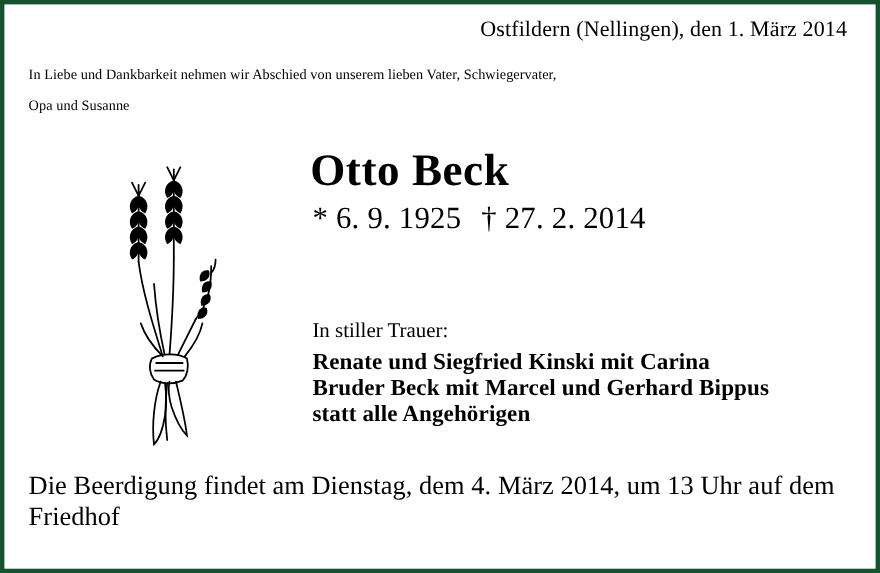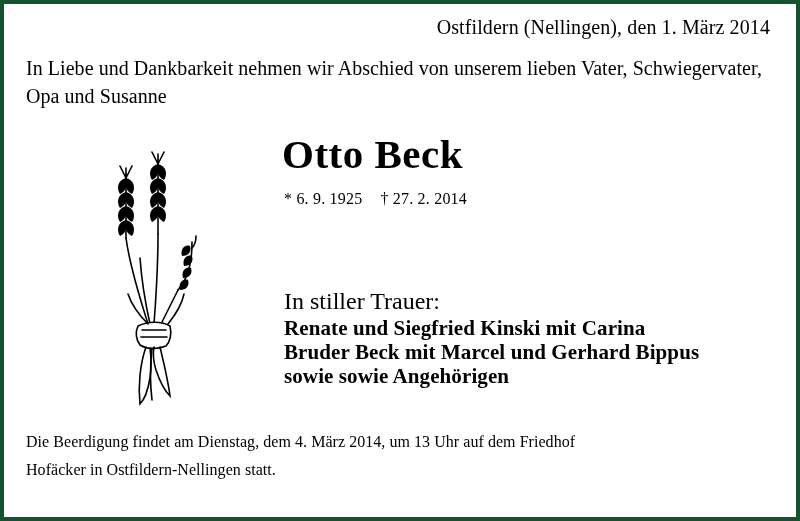--- a/index.html
+++ b/index.html
@@ -25,21 +25,21 @@
   }
   .place-date {
     text-align: right;
     font-size: 20px;
     line-height: 26px;
     padding-right: 4px;
     padding-top: 4px;
     letter-spacing: 0.1px;
   }
   .intro {
-    font-size: 20px;
+    font-size: 13px;
     line-height: 28px;
     margin-top: 14px;
     letter-spacing: 0.05px;
   }
   .middle {
     display: flex;
     flex-direction: row;
     align-items: flex-start;
     margin-top: 10px;
     height: 290px;
@@ -61,47 +61,47 @@
   }
   .deceased-name {
     font-size: 41px;
     font-weight: bold;
     letter-spacing: 0.5px;
     line-height: 48px;
     margin: 0;
     padding-left: 12px;
   }
   .dates {
-    font-size: 16px;
+    font-size: 28px;
     line-height: 26px;
     margin-top: 8px;
     padding-left: 14px;
     letter-spacing: 0.2px;
   }
   .dates .gap {
     display: inline-block;
     width: 18px;
   }
   .mourning {
     margin-top: 76px;
     padding-left: 14px;
   }
   .mourning-lead {
-    font-size: 24px;
+    font-size: 19px;
     line-height: 26px;
     margin-bottom: 2px;
   }
   .mourner {
     font-size: 21px;
     font-weight: bold;
     line-height: 24px;
     letter-spacing: 0.1px;
   }
   .closing {
-    font-size: 16px;
+    font-size: 24px;
     line-height: 28px;
     margin-top: 18px;
     letter-spacing: 0.05px;
   }
 </style>
 </head>
 <body>
 
 <div class="notice">
 
@@ -171,24 +171,23 @@
     <div class="center-col">
       <div class="deceased-name">Otto Beck</div>
       <div class="dates">
         <span>* 6. 9. 1925</span><span class="gap"></span><span>† 27. 2. 2014</span>
       </div>
 
       <div class="mourning">
         <div class="mourning-lead">In stiller Trauer:</div>
         <div class="mourner">Renate und Siegfried Kinski mit Carina</div>
         <div class="mourner">Bruder Beck mit Marcel und Gerhard Bippus</div>
-        <div class="mourner">sowie sowie Angehörigen</div>
+        <div class="mourner">statt alle Angehörigen</div>
       </div>
     </div>
 
   </div>
 
   <div class="closing">
     <div>Die Beerdigung findet am Dienstag, dem 4. März 2014, um 13 Uhr auf dem Friedhof</div>
-    <div>Hofäcker in Ostfildern-Nellingen statt.</div>
   </div>
 
 </div>
 
 </body></html>

